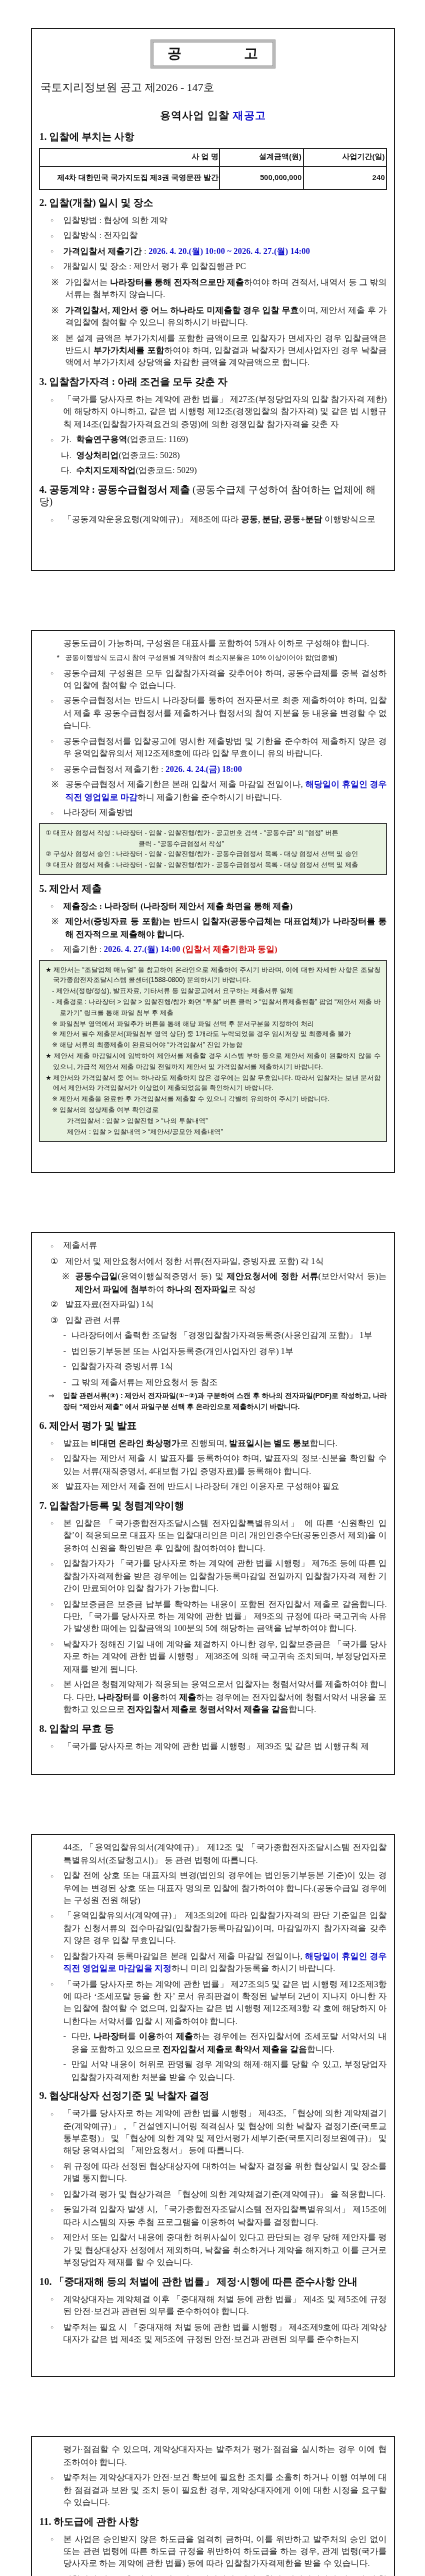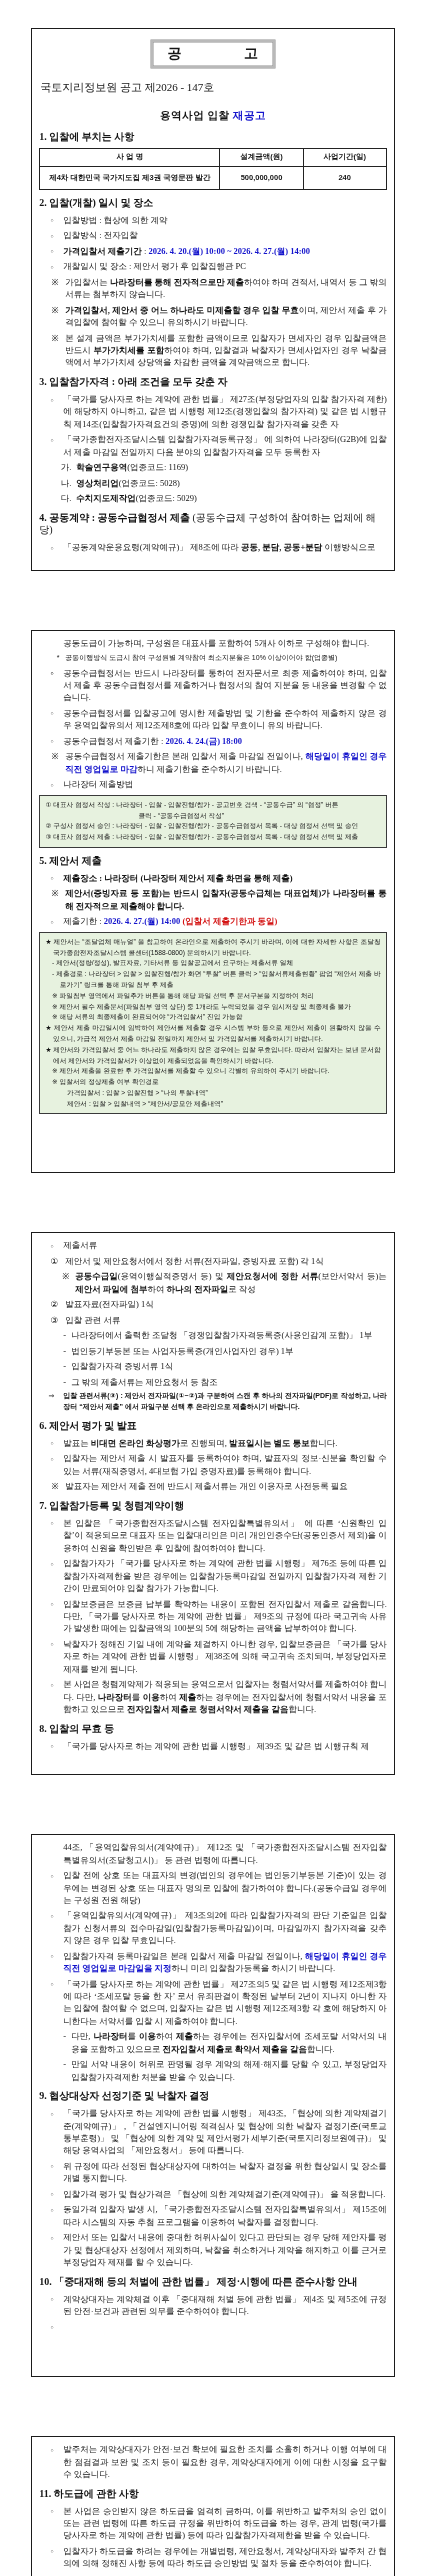--- a/index.html
+++ b/index.html
@@ -50,21 +50,21 @@
   .g{font-family:"Liberation Sans","DejaVu Sans",sans-serif;font-size:7px;line-height:10.8px;}
   .b{font-weight:700;}
   .u{color:var(--blue);font-weight:700;}
   .r{color:var(--red);font-weight:700;}
 
   table.bid{
     width:100%;border-collapse:collapse;margin:2.1px 0 4.1px 0;
     font-family:"Liberation Sans","DejaVu Sans",sans-serif;
   }
   table.bid th,table.bid td{
-    border:0.8px solid #222;text-align:center;vertical-align:middle;
+    border:0.8px solid #222;text-align:right;vertical-align:middle;
   }
   table.bid th{font-size:7.5px;font-weight:700;height:15.5px;}
   table.bid td{font-size:7.5px;height:19.6px;font-weight:600;}
   table.bid .c0{width:52%;}
   table.bid .c1{width:24%;}
   table.bid .c2{width:24%;}
 
   .box{
     background:var(--green);
     border:0.8px solid #3a3a3a;
@@ -110,31 +110,31 @@
       <div class="h"><span class="b">2. 입찰(개찰) 일시 및 장소</span></div>
       <div class="item" style="padding-left: 24px;"><span class="mk sm" style="left: 11.3px;">○</span><span>입찰방법 : 협상에 의한 계약</span></div>
       <div class="item" style="padding-left: 24px;"><span class="mk sm" style="left: 11.3px;">○</span><span>입찰방식 : 전자입찰</span></div>
       <div class="item" style="padding-left: 24px;"><span class="mk sm" style="left: 11.3px;">○</span><span class="b">가격입찰서 제출기간</span><span> : </span><span class="u">2026. 4. 20.(월) 10:00  ~  2026. 4. 27.(월) 14:00</span></div>
       <div class="item" style="padding-left: 24px;"><span class="mk sm" style="left: 11.3px;">○</span><span>개찰일시 및 장소 : 제안서 평가 후 입찰집행관 PC</span></div>
       <div class="item" style="padding-left: 26px;"><span class="mk" style="left: 12.4px;">※</span><span>가입찰서는 </span><span class="b">나라장터를 통해 전자적으로만 제출</span><span>하여야 하며 견적서, 내역서 등 그 밖의 서류는 첨부하지 않습니다.</span></div>
       <div class="item" style="padding-left: 26px;"><span class="mk" style="left: 12.4px;">※</span><span class="b">가격입찰서, 제안서 중 어느 하나라도 미제출할 경우 입찰 무효</span><span>이며, 제안서 제출 후 가격입찰에 참여할 수 있으니 유의하시기 바랍니다.</span></div>
       <div class="item" style="padding-left: 26px;"><span class="mk" style="left: 12.4px;">※</span><span>본 설계 금액은 부가가치세를 포함한 금액이므로 입찰자가 면세자인 경우 입찰금액은 반드시 </span><span class="b">부가가치세를 포함</span><span>하여야 하며, 입찰결과 낙찰자가 면세사업자인 경우 낙찰금액에서 부가가치세 상당액을 차감한 금액을 계약금액으로 합니다.</span></div>
       <div class="h"><span class="b">3. 입찰참가자격 : 아래 조건을 모두 갖춘 자</span></div>
       <div class="item" style="padding-left: 24px;"><span class="mk sm" style="left: 11.3px;">○</span><span>「국가를 당사자로 하는 계약에 관한 법률」 제27조(부정당업자의 입찰 참가자격 제한)에 해당하지 아니하고, 같은 법 시행령 제12조(경쟁입찰의 참가자격) 및 같은 법 시행규칙 제14조(입찰참가자격요건의 증명)에 의한 경쟁입찰 참가자격을 갖춘 자</span></div>
-      <div class="item" style="padding-left: 24px;"><span class="mk sm" style="left: 11.3px;">○</span><span>「국가종합전자조달시스템 입찰참가자격등록규정」 에 의하여 나라장터(G2B)에 입찰서 제출 마감일 전일까지 다음 분야의 입찰참가자격을 모두 등록한 자</span></div>
+      <div class="item" style="padding-left: 24px;"><span class="mk sm" style="left: 11.3px;">○</span></div>
       <div class="item" style="padding-left: 37px;"><span class="mk" style="left: 21.6px;">가.</span><span class="b">학술연구용역</span><span>(업종코드: 1169)</span></div>
       <div class="item" style="padding-left: 37px;"><span class="mk" style="left: 21.6px;">나.</span><span class="b">영상처리업</span><span>(업종코드: 5028)</span></div>
       <div class="item" style="padding-left: 37px;"><span class="mk" style="left: 21.6px;">다.</span><span class="b">수치지도제작업</span><span>(업종코드: 5029)</span></div>
       <div class="h"><span class="b">4. 공동계약 : 공동수급협정서 제출</span><span style="font-weight: 400;"> (공동수급체 구성하여 참여하는 업체에 해당)</span></div>
       <div class="item" style="padding-left: 24px;"><span class="mk sm" style="left: 11.3px;">○</span><span>「공동계약운용요령(계약예규)」 제8조에 따라 </span><span class="b">공동, 분담, 공동+분담</span><span> 이행방식으로</span></div>
     </div>
     <div class="page">
       <div class="item" style="padding-left: 24px;"><span>공동도급이 가능하며, 구성원은 대표사를 포함하여 5개사 이하로 구성해야 합니다.</span></div>
       <div class="item g" style="padding-left: 26px;"><span class="mk" style="left: 17.5px;">*</span><span>공동이행방식 도급시 참여 구성원별 계약참여 최소지분율은 10% 이상이어야 함(업종별)</span></div>
-      <div class="item" style="padding-left: 24px;"><span class="mk sm" style="left: 11.3px;">○</span></div>
+      <div class="item" style="padding-left: 24px;"><span class="mk sm" style="left: 11.3px;">○</span><span>공동수급체 구성원은 모두 입찰참가자격을 갖추어야 하며, 공동수급체를 중복 결성하여 입찰에 참여할 수 없습니다.</span></div>
       <div class="item" style="padding-left: 24px;"><span class="mk sm" style="left: 11.3px;">○</span><span>공동수급협정서는 반드시 나라장터를 통하여 전자문서로 최종 제출하여야 하며, 입찰서 제출 후 공동수급협정서를 제출하거나 협정서의 참여 지분율 등 내용을 변경할 수 없습니다.</span></div>
       <div class="item" style="padding-left: 24px;"><span class="mk sm" style="left: 11.3px;">○</span><span>공동수급협정서를 입찰공고에 명시한 제출방법 및 기한을 준수하여 제출하지 않은 경우 용역입찰유의서 제12조제8호에 따라 입찰 무효이니 유의 바랍니다.</span></div>
       <div class="item" style="padding-left: 24px;"><span class="mk sm" style="left: 11.3px;">○</span><span>공동수급협정서 제출기한 : </span><span class="u">2026. 4. 24.(금) 18:00</span></div>
       <div class="item" style="padding-left: 26px;"><span class="mk" style="left: 12.4px;">※</span><span>공동수급협정서 제출기한은 본래 입찰서 제출 마감일 전일이나, </span><span class="u">해당일이 휴일인 경우 직전 영업일로 마감</span><span>하니 제출기한을 준수하시기 바랍니다.</span></div>
       <div class="item" style="padding-left: 24px;"><span class="mk sm" style="left: 11.3px;">○</span><span>나라장터 제출방법</span></div>
       <div class="box">
         <p class="i0"><span>① 대표사 협정서 작성 : 나라장터 - 입찰 - 입찰진행/참가 - 공고번호 검색 - “공동수급” 의 “협정” 버튼</span></p>
         <p class="i3"><span>클릭 - “공동수급협정서 작성”</span></p>
         <p class="i0"><span>② 구성사 협정서 승인 : 나라장터 - 입찰 - 입찰진행/참가 - 공동수급협정서 목록 - 대상 협정서 선택 및 승인</span></p>
         <p class="i0"><span>③ 대표사 협정서 제출 : 나라장터 - 입찰 - 입찰진행/참가 - 공동수급협정서 목록 - 대상 협정서 선택 및 제출</span></p>
@@ -165,21 +165,21 @@
       <div class="item" style="padding-left: 26px;"><span class="mk" style="left: 11.3px;">②</span><span>발표자료(전자파일) 1식</span></div>
       <div class="item" style="padding-left: 26px;"><span class="mk" style="left: 11.3px;">③</span><span>입찰 관련 서류</span></div>
       <div class="item" style="padding-left: 32px;"><span class="mk" style="left: 24px;">-</span><span>나라장터에서 출력한 조달청 「경쟁입찰참가자격등록증(사용인감계 포함)」 1부</span></div>
       <div class="item" style="padding-left: 32px;"><span class="mk" style="left: 24px;">-</span><span>법인등기부등본 또는 사업자등록증(개인사업자인 경우) 1부</span></div>
       <div class="item" style="padding-left: 32px;"><span class="mk" style="left: 24px;">-</span><span>입찰참가자격 증빙서류 1식</span></div>
       <div class="item" style="padding-left: 32px;"><span class="mk" style="left: 24px;">-</span><span>그 밖의 제출서류는 제안요청서 등 참조</span></div>
       <div class="item g" style="padding-left: 24px;"><span class="mk" style="left: 9.3px;">⇒</span><span class="b">입찰 관련서류(③) : 제안서 전자파일(①~②)과 구분하여 스캔 후 하나의 전자파일(PDF)로 작성하고, 나라장터 “제안서 제출” 에서 파일구분 선택 후 온라인으로 제출하시기 바랍니다.</span></div>
       <div class="h"><span class="b">6. 제안서 평가 및 발표</span></div>
       <div class="item" style="padding-left: 24px;"><span class="mk sm" style="left: 11.3px;">○</span><span>발표는 </span><span class="b">비대면 온라인 화상평가</span><span>로 진행되며, </span><span class="b">발표일시는 별도 통보</span><span>합니다.</span></div>
       <div class="item" style="padding-left: 24px;"><span class="mk sm" style="left: 11.3px;">○</span><span>입찰자는 제안서 제출 시 발표자를 등록하여야 하며, 발표자의 정보·신분을 확인할 수 있는 서류(재직증명서, 4대보험 가입 증명자료)를 등록해야 합니다.</span></div>
-      <div class="item" style="padding-left: 26px;"><span class="mk" style="left: 12.4px;">※</span><span>발표자는 제안서 제출 전에 반드시 제출서류는 개인 이용자로 사전등록 필요</span></div>
+      <div class="item" style="padding-left: 26px;"><span class="mk" style="left: 12.4px;">※</span><span>발표자는 제안서 제출 전에 반드시 나라장터 개인 이용자로 구성해야 필요</span></div>
       <div class="h"><span class="b">7. 입찰참가등록 및 청렴계약이행</span></div>
       <div class="item" style="padding-left: 24px;"><span class="mk sm" style="left: 11.3px;">○</span><span>본 입찰은 「국가종합전자조달시스템 전자입찰특별유의서」 에 따른 ‘신원확인 입찰’이 적용되므로 대표자 또는 입찰대리인은 미리 개인인증수단(공동인증서 제외)을 이용하여 신원을 확인받은 후 입찰에 참여하여야 합니다.</span></div>
       <div class="item" style="padding-left: 24px;"><span class="mk sm" style="left: 11.3px;">○</span><span>입찰참가자가 「국가를 당사자로 하는 계약에 관한 법률 시행령」 제76조 등에 따른 입찰참가자격제한을 받은 경우에는 입찰참가등록마감일 전일까지 입찰참가자격 제한 기간이 만료되어야 입찰 참가가 가능합니다.</span></div>
       <div class="item" style="padding-left: 24px;"><span class="mk sm" style="left: 11.3px;">○</span><span>입찰보증금은 보증금 납부를 확약하는 내용이 포함된 전자입찰서 제출로 갈음합니다. 다만, 「국가를 당사자로 하는 계약에 관한 법률」 제9조의 규정에 따라 국고귀속 사유가 발생한 때에는 입찰금액의 100분의 5에 해당하는 금액을 납부하여야 합니다.</span></div>
       <div class="item" style="padding-left: 24px;"><span class="mk sm" style="left: 11.3px;">○</span><span>낙찰자가 정해진 기일 내에 계약을 체결하지 아니한 경우, 입찰보증금은 「국가를 당사자로 하는 계약에 관한 법률 시행령」 제38조에 의해 국고귀속 조치되며, 부정당업자로 제재를 받게 됩니다.</span></div>
       <div class="item" style="padding-left: 24px;"><span class="mk sm" style="left: 11.3px;">○</span><span>본 사업은 청렴계약제가 적용되는 용역으로서 입찰자는 청렴서약서를 제출하여야 합니다. 다만, </span><span class="b">나라장터</span><span>를 </span><span class="b">이용</span><span>하여 </span><span class="b">제출</span><span>하는 경우에는 전자입찰서에 청렴서약서 내용을 포함하고 있으므로 </span><span class="b">전자입찰서 제출로 청렴서약서 제출을 갈음</span><span>합니다.</span></div>
       <div class="h"><span class="b">8. 입찰의 무효 등</span></div>
       <div class="item" style="padding-left: 24px;"><span class="mk sm" style="left: 11.3px;">○</span><span>「국가를 당사자로 하는 계약에 관한 법률 시행령」 제39조 및 같은 법 시행규칙 제</span></div>
     </div>
     <div class="page">
@@ -191,22 +191,23 @@
       <div class="item" style="padding-left: 32px;"><span class="mk" style="left: 24px;">-</span><span>다만, </span><span class="b">나라장터</span><span>를 </span><span class="b">이용</span><span>하여 </span><span class="b">제출</span><span>하는 경우에는 전자입찰서에 조세포탈 서약서의 내용을 포함하고 있으므로 </span><span class="b">전자입찰서 제출로 확약서 제출을 갈음</span><span>합니다.</span></div>
       <div class="item" style="padding-left: 32px;"><span class="mk" style="left: 24px;">-</span><span>만일 서약 내용이 허위로 판명될 경우 계약의 해제·해지를 당할 수 있고, 부정당업자 입찰참가자격제한 처분을 받을 수 있습니다.</span></div>
       <div class="h"><span class="b">9. 협상대상자 선정기준 및 낙찰자 결정</span></div>
       <div class="item" style="padding-left: 24px;"><span class="mk sm" style="left: 11.3px;">○</span><span>「국가를 당사자로 하는 계약에 관한 법률 시행령」 제43조, 「협상에 의한 계약체결기준(계약예규)」 , 「건설엔지니어링 적격심사 및 협상에 의한 낙찰자 결정기준(국토교통부훈령)」 및 「협상에 의한 계약 및 제안서평가 세부기준(국토지리정보원예규)」 및 해당 용역사업의 「제안요청서」 등에 따릅니다.</span></div>
       <div class="item" style="padding-left: 24px;"><span class="mk sm" style="left: 11.3px;">○</span><span>위 규정에 따라 선정된 협상대상자에 대하여는 낙찰자 결정을 위한 협상일시 및 장소를 개별 통지합니다.</span></div>
       <div class="item" style="padding-left: 24px;"><span class="mk sm" style="left: 11.3px;">○</span><span>입찰가격 평가 및 협상가격은 「협상에 의한 계약체결기준(계약예규)」 을 적용합니다.</span></div>
       <div class="item" style="padding-left: 24px;"><span class="mk sm" style="left: 11.3px;">○</span><span>동일가격 입찰자 발생 시, 「국가종합전자조달시스템 전자입찰특별유의서」 제15조에 따라 시스템의 자동 추첨 프로그램을 이용하여 낙찰자를 결정합니다.</span></div>
       <div class="item" style="padding-left: 24px;"><span class="mk sm" style="left: 11.3px;">○</span><span>제안서 또는 입찰서 내용에 중대한 허위사실이 있다고 판단되는 경우 당해 제안자를 평가 및 협상대상자 선정에서 제외하며, 낙찰을 취소하거나 계약을 해지하고 이를 근거로 부정당업자 제재를 할 수 있습니다.</span></div>
       <div class="h"><span class="b">10. 「중대재해 등의 처벌에 관한 법률」 제정·시행에 따른 준수사항 안내</span></div>
       <div class="item" style="padding-left: 24px;"><span class="mk sm" style="left: 11.3px;">○</span><span>계약상대자는 계약체결 이후 「중대재해 처벌 등에 관한 법률」 제4조 및 제5조에 규정된 안전·보건과 관련된 의무를 준수하여야 합니다.</span></div>
-      <div class="item" style="padding-left: 24px;"><span class="mk sm" style="left: 11.3px;">○</span></div>
-    </div>
-    <div class="page">
+      <div class="item" style="padding-left: 24px;"><span class="mk sm" style="left: 11.3px;">○</span><span>발주처는 필요 시 「중대재해 처벌 등에 관한 법률 시행령」 제4조제9호에 따라 계약상대자가 같은 법 제4조 및 제5조에 규정된 안전·보건과 관련된 의무를 준수하는지</span></div>
+    </div>
+    <div class="page">
+      <div class="item" style="padding-left: 24px;"><span>평가·점검할 수 있으며, 계약상대자자는 발주처가 평가·점검을 실시하는 경우 이에 협조하여야 합니다.</span></div>
       <div class="item" style="padding-left: 24px;"><span class="mk sm" style="left: 11.3px;">○</span><span>발주처는 계약상대자가 안전·보건 확보에 필요한 조치를 소홀히 하거나 이행 여부에 대한 점검결과 보완 및 조치 등이 필요한 경우, 계약상대자에게 이에 대한 시정을 요구할 수 있습니다.</span></div>
       <div class="h"><span class="b">11. 하도급에 관한 사항</span></div>
       <div class="item" style="padding-left: 24px;"><span class="mk sm" style="left: 11.3px;">○</span><span>본 사업은 승인받지 않은 하도급을 엄격히 금하며, 이를 위반하고 발주처의 승인 없이 또는 관련 법령에 따른 하도급 규정을 위반하여 하도급을 하는 경우, 관계 법령(국가를 당사자로 하는 계약에 관한 법률) 등에 따라 입찰참가자격제한을 받을 수 있습니다.</span></div>
       <div class="item" style="padding-left: 24px;"><span class="mk sm" style="left: 11.3px;">○</span><span>입찰자가 하도급을 하려는 경우에는 개별법령, 제안요청서, 계약상대자와 발주처 간 협의에 의해 정해진 사항 등에 따라 하도급 승인방법 및 절차 등을 준수하여야 합니다.</span></div>
     </div>
   </div>
 
 
 </body></html>

